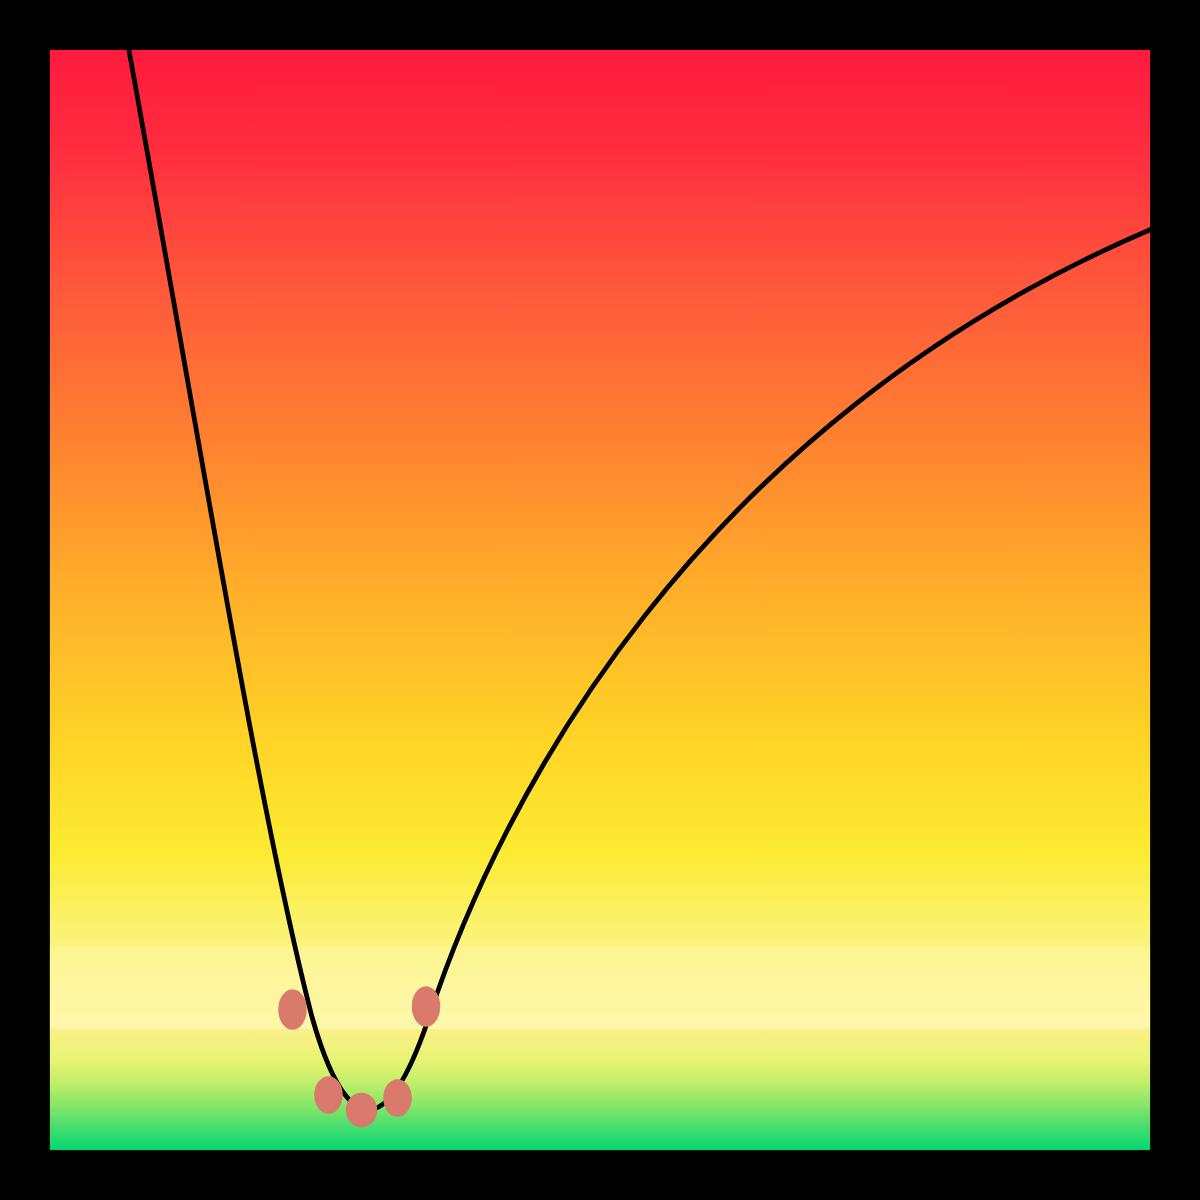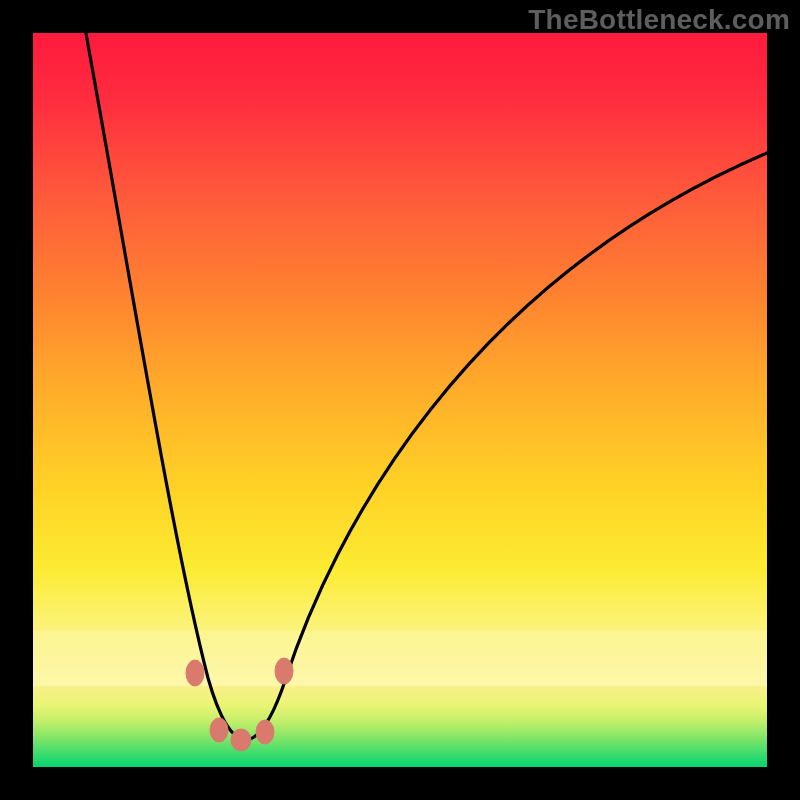--- a/index.html
+++ b/index.html
@@ -82,14 +82,13 @@
       <g fill="#d97a6d" stroke="#d97a6d">
         <ellipse cx="162" cy="640" rx="9" ry="13"></ellipse>
         <ellipse cx="186" cy="697" rx="9" ry="12"></ellipse>
         <ellipse cx="208" cy="707" rx="10" ry="11"></ellipse>
         <ellipse cx="232" cy="699" rx="9" ry="12"></ellipse>
         <ellipse cx="251" cy="638" rx="9" ry="13"></ellipse>
       </g>
     </svg>
   </div>
 
-  <div class="watermark">TheBottleneck.com</div>
 </div>
 
 </body></html>

